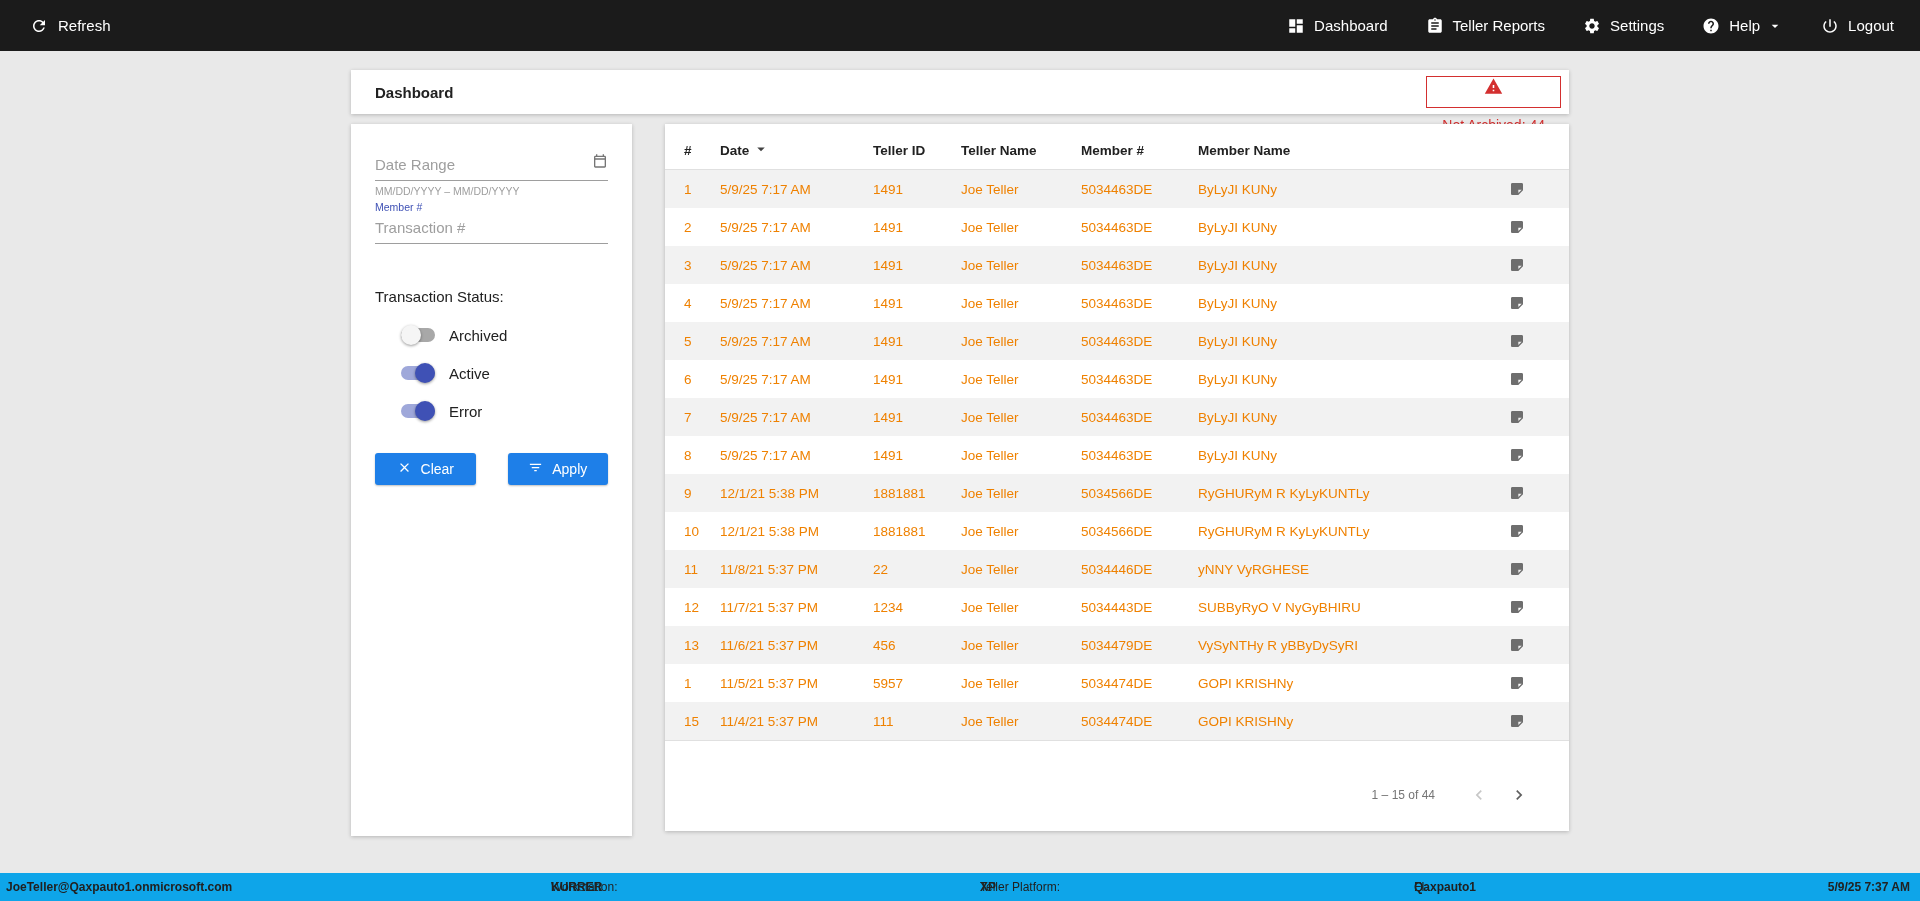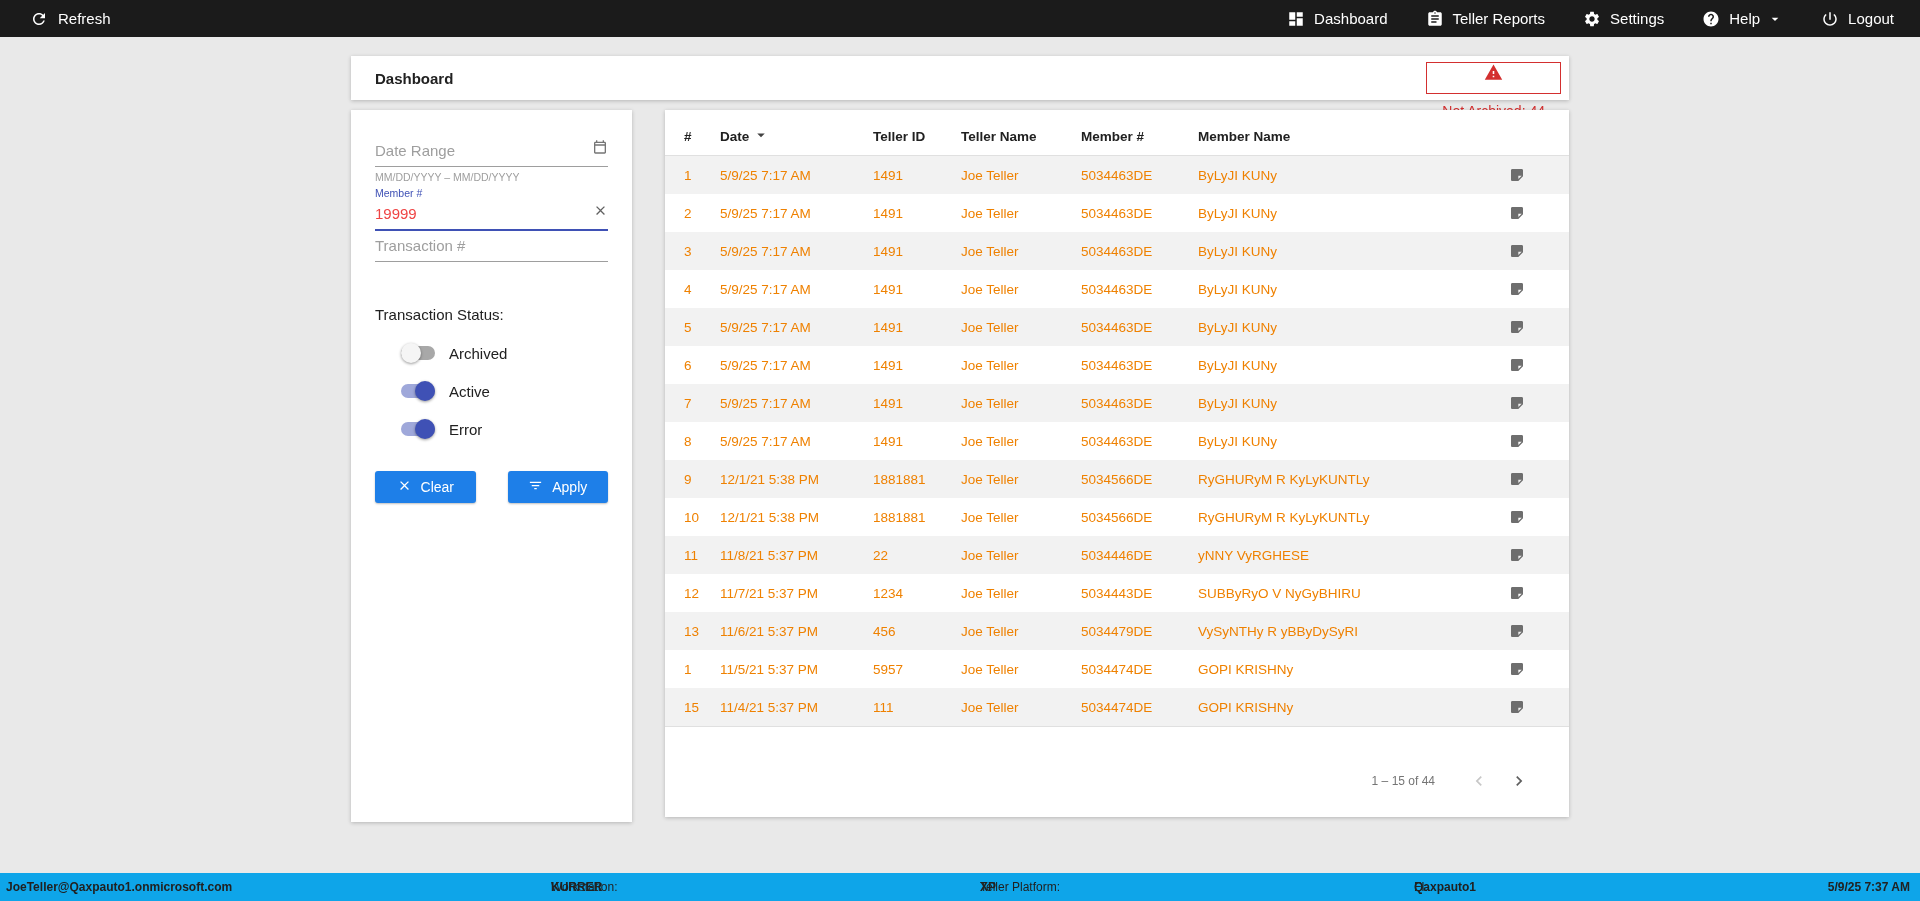--- a/index.html
+++ b/index.html
@@ -9,21 +9,21 @@
     background:#e9e9e9;
     position:relative;
     color:#212121;
   }
   :root{
     --orange:#ef8100; --blue:#1e7fe8; --toggle-blue:#3f51b5;
     --red:#d32f2f; --nav-bg:#1b1b1b;
   }
   
   .navbar{
-    height:37px; background:var(--nav-bg); color:#fff;
+    height:51px; background:var(--nav-bg); color:#fff;
     display:flex; align-items:center; justify-content:space-between;
     padding:0 26px 0 30px; font-size:15px;
   }
   .nav-left{ display:flex; align-items:center; gap:10px; cursor:pointer; }
   .nav-right{ display:flex; align-items:center; gap:38px; }
   .nav-item{ display:flex; align-items:center; gap:9px; cursor:pointer; }
   .nav-item svg, .nav-left svg{ display:block; }
   .help-caret{ margin-left:-2px; }
   
   .content{ width:1218px; margin:19px auto 0 auto; }
@@ -193,28 +193,20 @@
         <input type="text" placeholder="Date Range" style="">
         <span class="right-ic">
           <svg viewBox="0 0 24 24" width="16" height="16">
               <path fill="#757575" d="M19 4h-1V2h-2v2H8V2H6v2H5c-1.1 0-2 .9-2 2v14c0 1.1.9 2 2 2h14c1.1 0 2-.9 2-2V6c0-1.1-.9-2-2-2zm0 16H5V10h14v10zM5 8V6h14v2H5z"></path>
             </svg>
         </span>
       </div>
       <div class="hint">MM/DD/YYYY – MM/DD/YYYY</div>
 
       <div class="mini-label">Member #</div>
-      <div class="field member-field">
-        <input type="text" autofocus="" value="19999" style="">
-        <span class="right-ic">
-          <svg viewBox="0 0 24 24" width="15" height="15">
-              <path fill="#616161" d="M19 6.41 17.59 5 12 10.59 6.41 5 5 6.41 10.59 12 5 17.59 6.41 19 12 13.41 17.59 19 19 17.59 13.41 12z"></path>
-            </svg>
-        </span>
-      </div>
 
       <div class="field tx-field">
         <input type="text" placeholder="Transaction #" style="">
       </div>
 
       <div class="status-label">Transaction Status:</div>
 
       <div class="toggles">
         <div class="toggle-row">
           <span class="switch">

